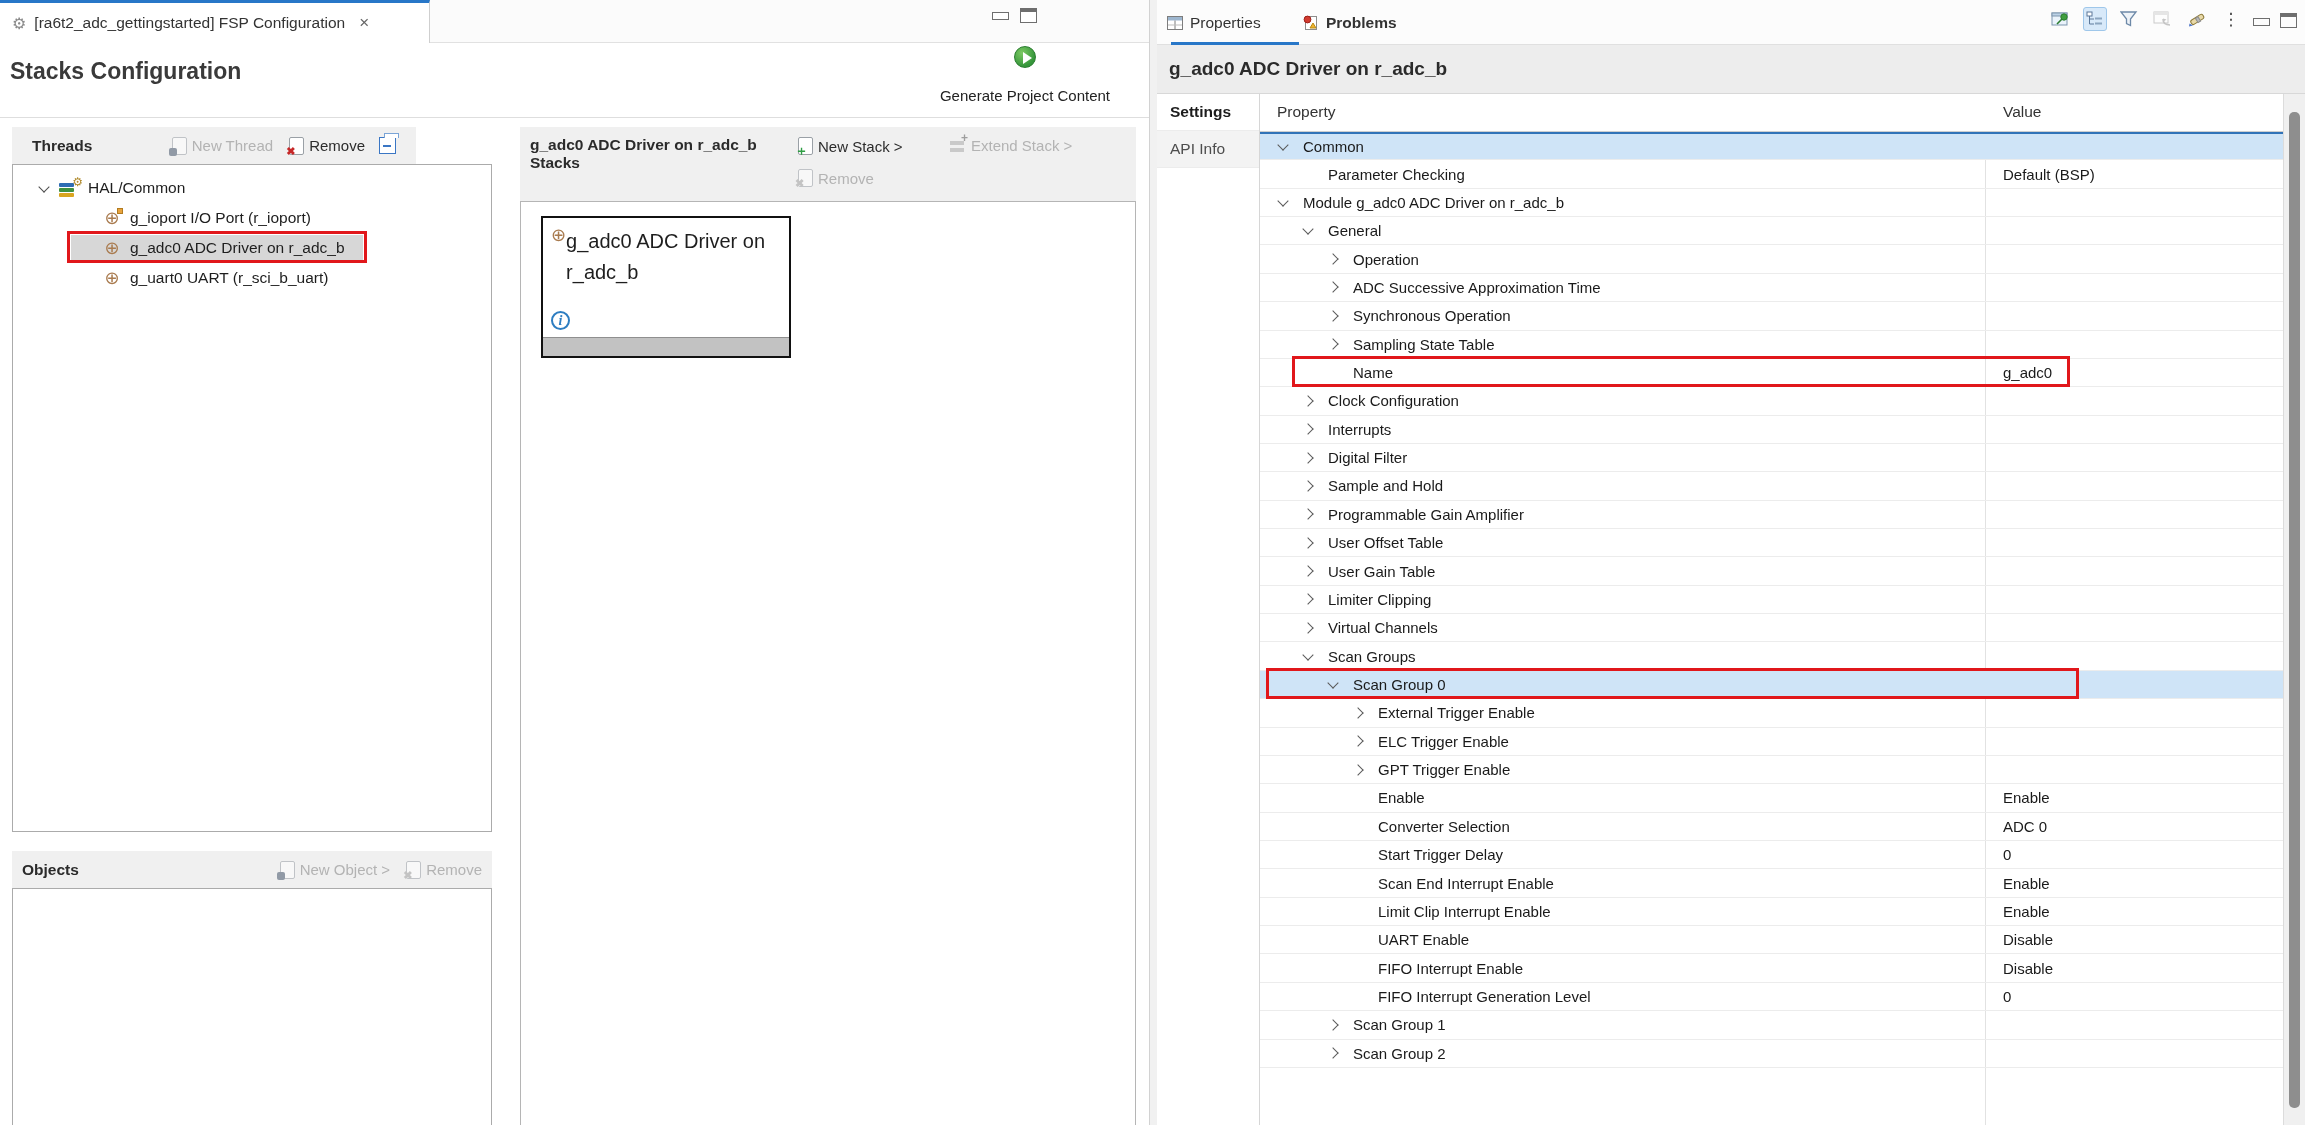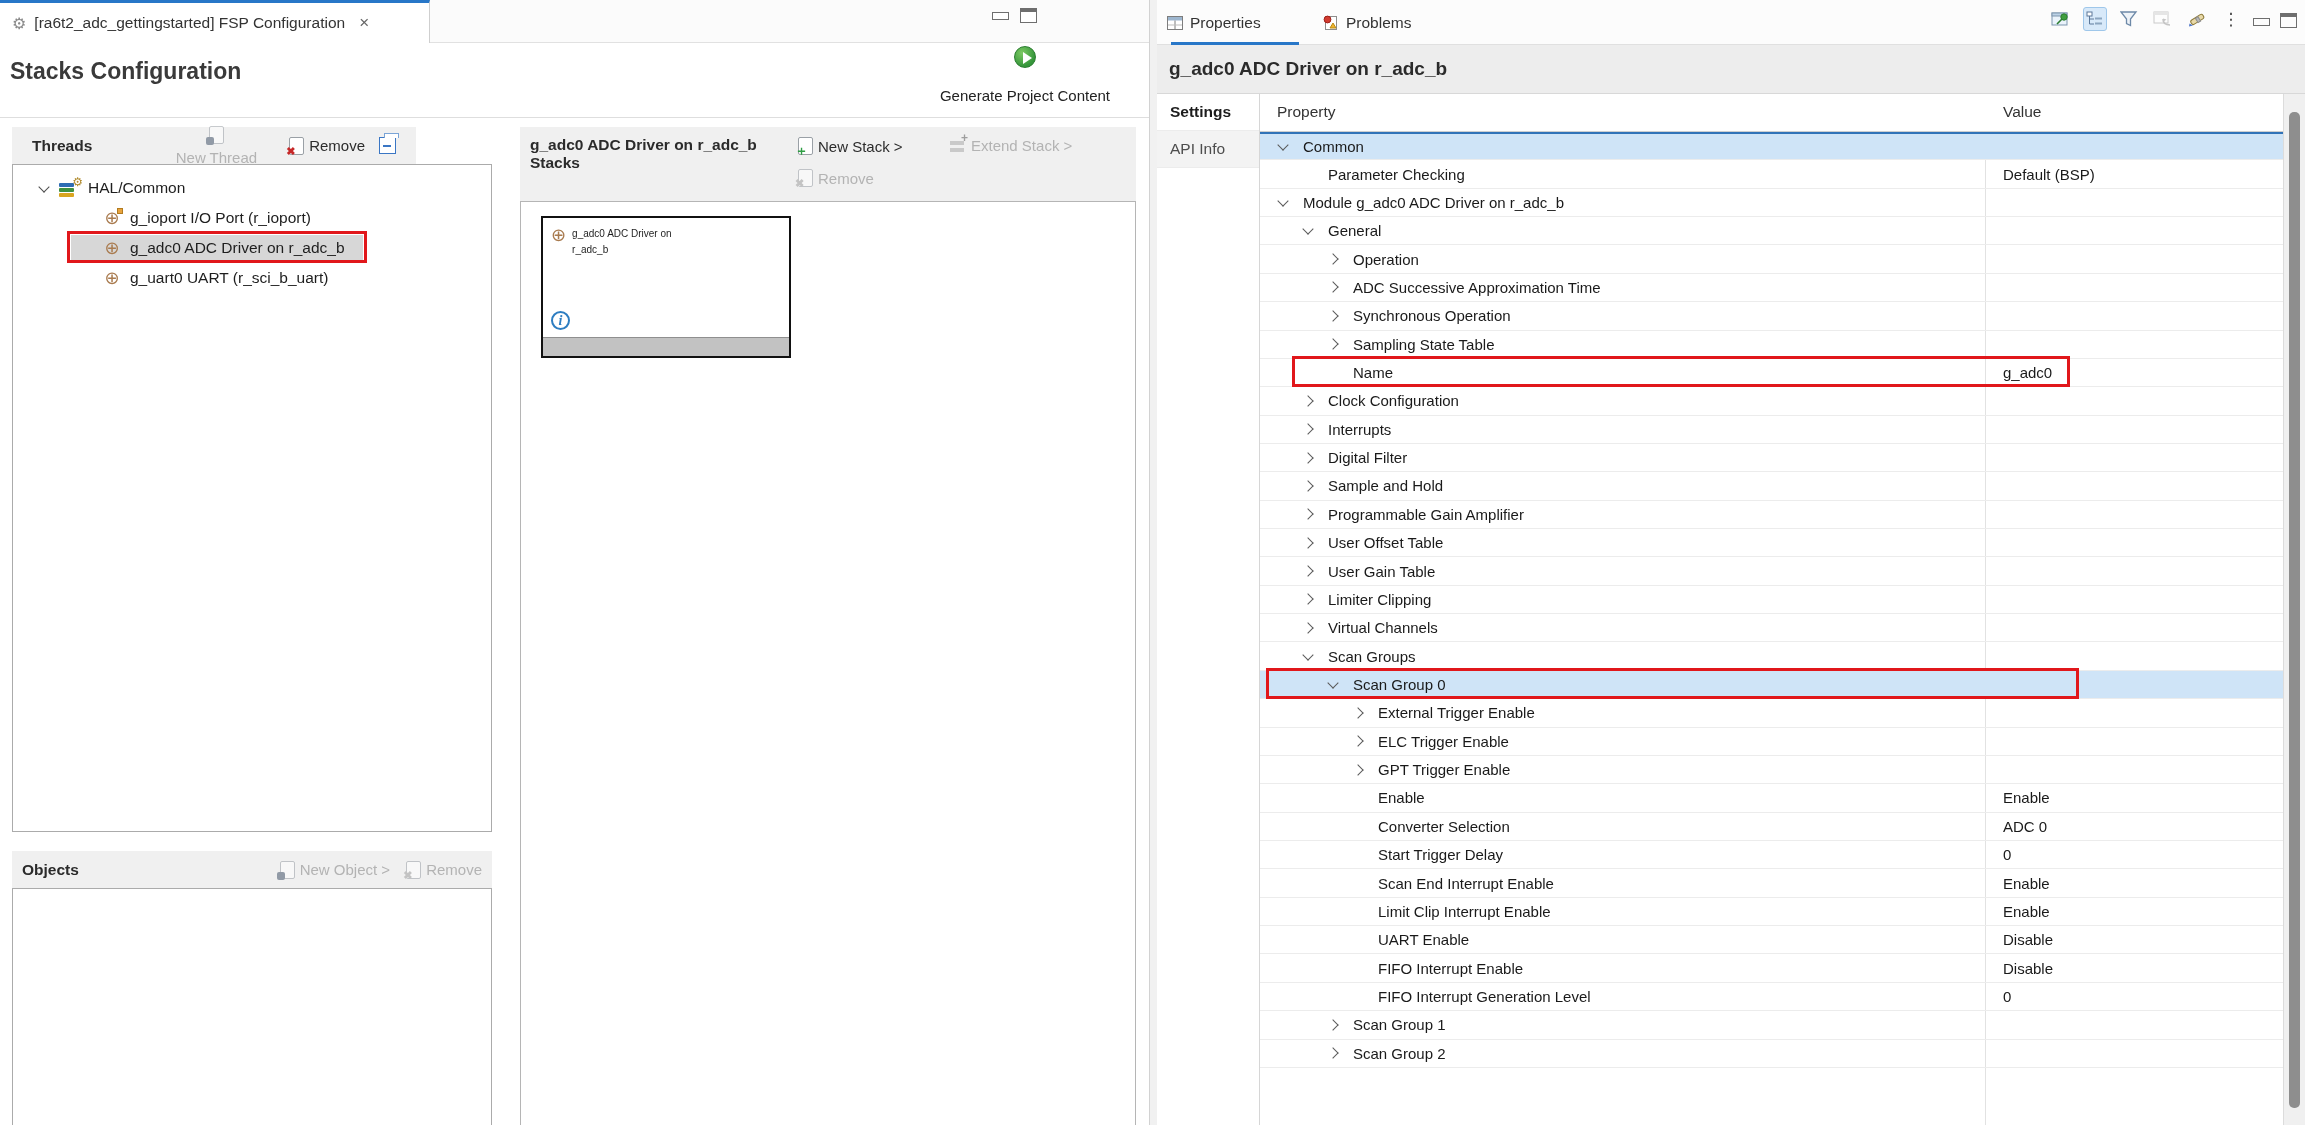--- a/index.html
+++ b/index.html
@@ -68,35 +68,35 @@
   .hal-ic .b3 { top:15px; background:#d9a520; }
   .hal-ic .g { position:absolute; right:-2px; top:-3px; font-size:12px; color:#b08b2e; }
   .tlabel { margin-left:5px; position:relative; z-index:3; white-space:nowrap; }
   .sel-bg { position:absolute; left:58px; top:2px; width:292px; height:26px; background:#d7d7d7; z-index:1; }
   .tree-annot { position:absolute; left:54px; top:-2px; width:300px; height:32px; border:3px solid #e1171b; z-index:4; pointer-events:none; }
 
   
   #stackcanvas { position:absolute; left:520px; top:201px; width:616px; height:924px; background:#fff; border:1px solid #b5b5b5; border-bottom:none; }
   #card { position:absolute; left:20px; top:14px; width:250px; height:142px; border:2px solid #111; background:#fff; }
   #card .crow { display:flex; padding:8px 6px 0 8px; }
-  #card .ctext { font-size:10px; color:#1e1e1e; margin-left:6px; line-height:1.55; }
+  #card .ctext { font-size:20px; color:#1e1e1e; margin-left:0; line-height:1.55; }
   .info-ic { position:absolute; left:8px; bottom:26px; width:19px; height:19px; border:2px solid #2d7dc1; border-radius:50%;
      color:#2d7dc1; font-family:"Liberation Serif", serif; font-style:italic; font-weight:bold; font-size:14px;
      display:flex; align-items:center; justify-content:center; }
   #card .cfoot { position:absolute; left:0; bottom:0; width:100%; height:19px; background:#c2c2c2; border-top:1px solid #8f8f8f; }
 
   
   #sash { position:absolute; left:1149px; top:0; width:8px; height:1125px; background:#f1f1f1; border-left:1px solid #d2d2d2; }
 
   
   #props { position:absolute; left:1157px; top:0; width:1148px; height:1125px; background:#fff; }
   #ptabbar { position:absolute; left:0; top:0; width:1148px; height:45px; background:#fcfcfc; border-bottom:1px solid #e0e0e0; }
   .vtab { position:absolute; top:0; height:45px; display:flex; align-items:center; gap:7px; font-size:15.5px; color:#333; cursor:pointer; }
   #tab-properties { left:10px; }
-  #tab-problems { left:166px; }
+  #tab-problems { left:146px;font-weight:bold; }
   #ptab-underline { position:absolute; left:4px; bottom:0; width:128px; height:3px; background:#2877c8; }
   .tico { display:inline-flex; }
 
   #ptools { position:absolute; right:8px; top:7px; display:flex; align-items:center; gap:10px; }
   .pt { width:24px; height:24px; display:flex; align-items:center; justify-content:center; cursor:pointer; }
   .pt.active { background:#d8e9f9; border:1px solid #9fc7ea; border-radius:3px; }
   .dots { font-size:17px; color:#444; letter-spacing:0; }
   #p-min { width:17px; height:8px; border:1px solid #6e6e6e; margin-top:6px; }
   #p-max { width:17px; height:15px; border:1px solid #6e6e6e; border-top-width:4px; margin-top:2px; }
 
@@ -154,21 +154,21 @@
     <div id="pagetitle">Stacks Configuration</div>
     <div id="generate">
       <span class="play-ic"></span>
       <span class="glabel">Generate Project Content</span>
     </div>
   </div>
 
   <div class="phead" style="left:12px; top:127px; width:404px; height:37px; padding:0 20px;">
     <span class="ptitle">Threads</span>
     <span style="flex:1"></span>
-    <span class="tool off" style="margin-right:32px;flex-direction:column;">
+    <span class="tool off" style="margin-right:16px;">
       <span class="doc dim">
           <span class="ov puzzle"></span>
         </span>
       <span>New Thread</span>
     </span>
     <span class="tool on" style="margin-right:14px;">
       <span class="doc">
           <span class="ov redx">✖</span>
         </span>
       <span>Remove</span>

